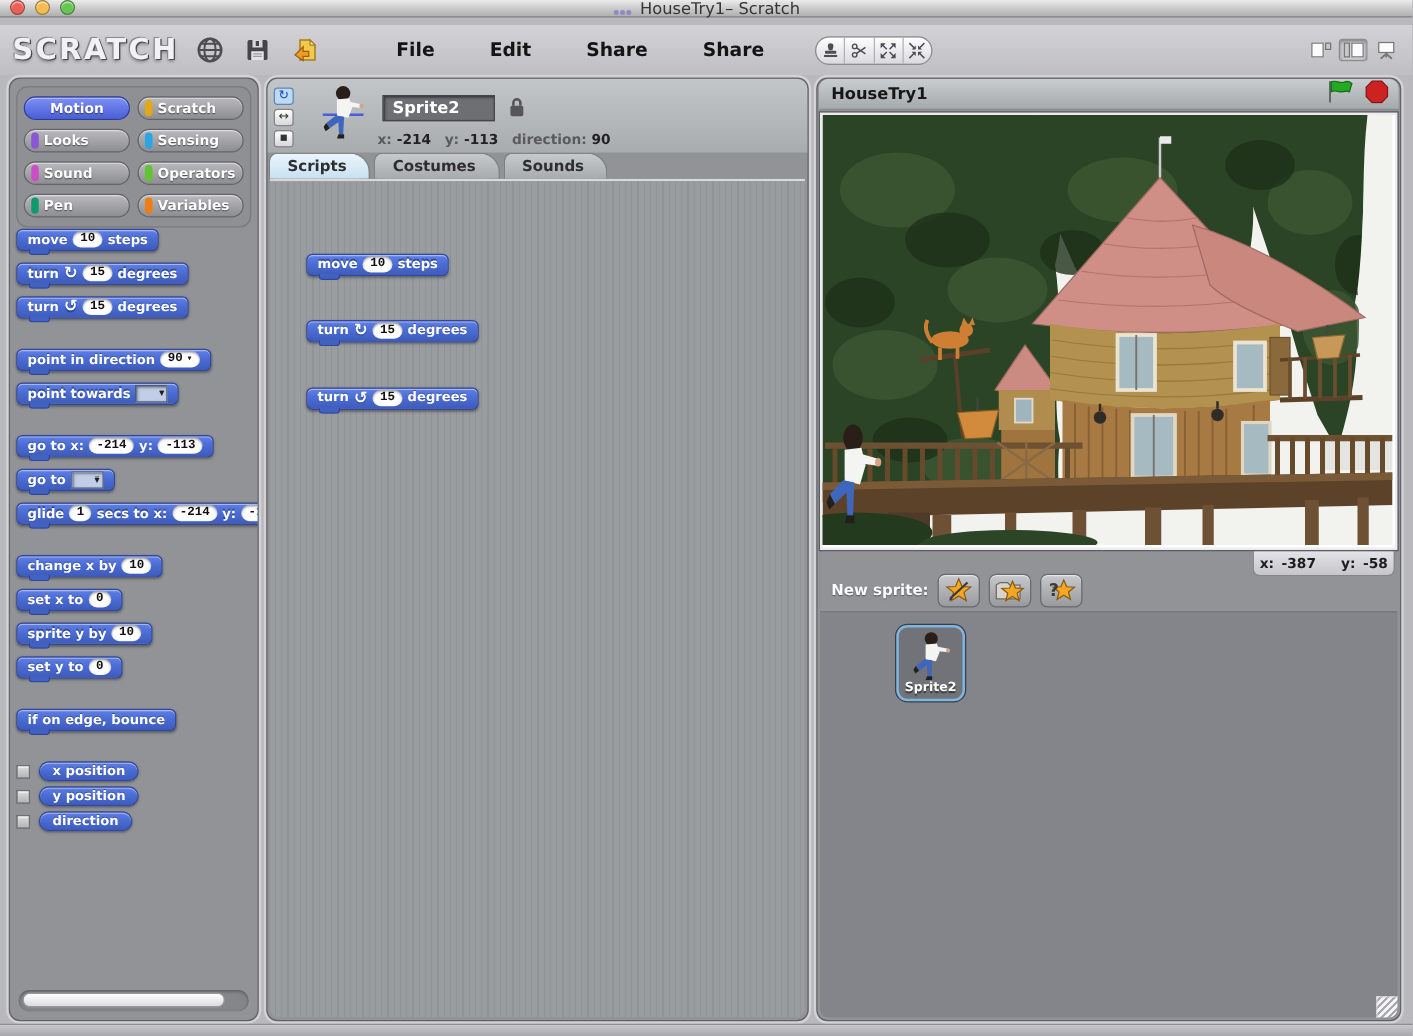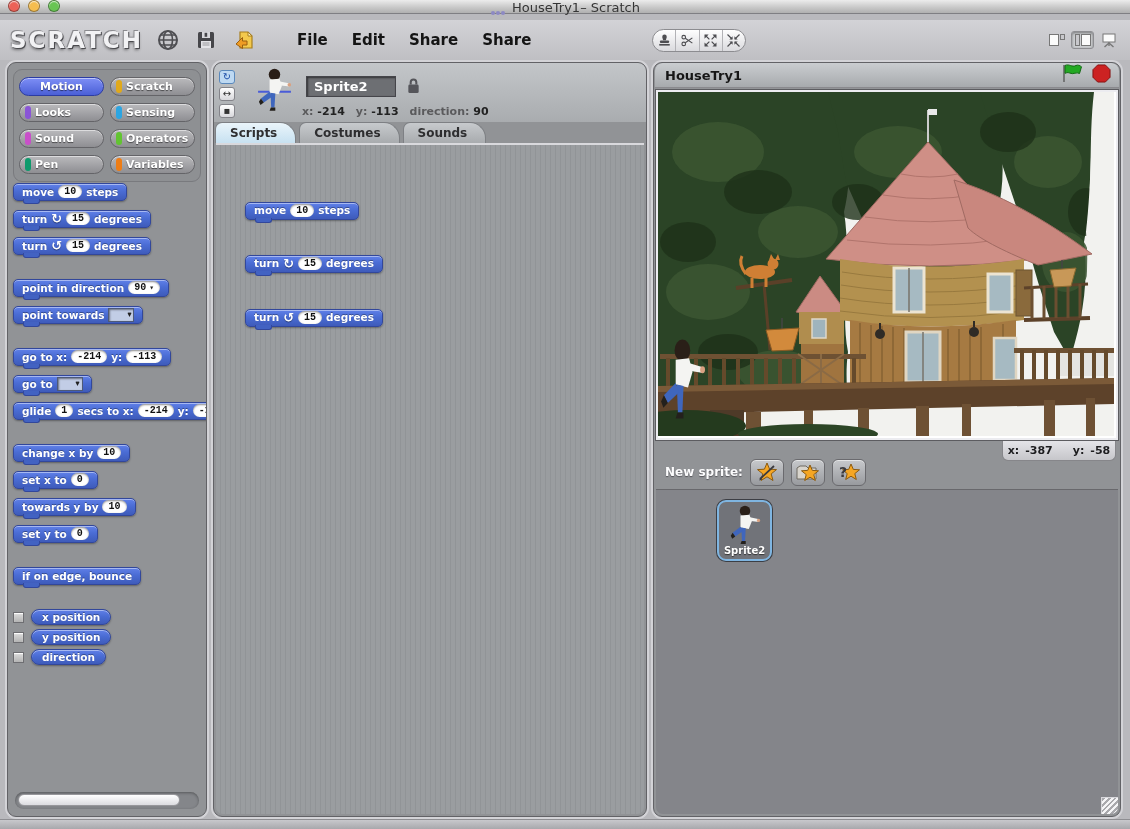--- a/index.html
+++ b/index.html
@@ -19,21 +19,21 @@
   .win-title { position:absolute; left:0; right:0; text-align:center; font-size:13px; color:#353535; }
   .proxy-dots { display:inline-block; vertical-align:middle; margin-right:6px; width:16px; height:10px; position:relative; top:-1px;}
   .proxy-dots i { display:inline-block; width:4px; height:4px; border-radius:50%; background:#8d89c4; margin:0 0.5px; }
   
   .menubar { position:absolute; top:20px; left:0; right:0; height:40px;
     background:linear-gradient(#d3d3d7,#bfbfc3); display:flex; align-items:center; }
   .logo { font-size:23px; font-weight:bold; letter-spacing:2px; color:#f2f2f4; margin-left:10px;
     text-shadow:-1px -1px 0 #8a8a8e, 1px 1px 0 #4a4a4e, 0 2px 3px rgba(0,0,0,.45); }
   .mb-iconbtn { margin-left:12px; width:26px; height:26px; display:flex; align-items:center; justify-content:center; }
   .menu-items { display:flex; margin-left:16px; }
-  .menu-items .mitem { font-size:15px; font-weight:bold; color:#141414; margin-left:24px; cursor:default; }
+  .menu-items .mitem { font-size:15px; font-weight:bold; color:#141414; margin-left:44px; cursor:default; }
   .toolpill { position:absolute; left:652px; top:29px; width:94px; height:23px;
     background:linear-gradient(#fefefe,#dadade); border:1px solid #8c8c90; border-radius:12px;
     display:flex; overflow:hidden; }
   .tool { flex:1; display:flex; align-items:center; justify-content:center; border-right:1px solid #b2b2b6; }
   .tool:last-child { border-right:none; }
   .viewbtns { position:absolute; right:10px; top:31px; display:flex; align-items:center; }
   .viewbtn { width:23px; height:18px; border-radius:3px; display:flex; align-items:center; justify-content:center; margin-left:3px; }
   .viewbtn.selected { background:#cfd1d4; box-shadow:inset 0 1px 3px rgba(0,0,0,.45); border:1px solid #8e8e92; }
   .vb-shape { display:flex; gap:1px; }
   .vb-shape i { display:block; border:1px solid #777; background:#fbfbfb; }
@@ -458,21 +458,21 @@
         </span>
       </div>
       <div class="blk-row">
         <span class="sblock stack">
           <span class="bl-t">set x to</span>
           <span class="bl-num">0</span>
         </span>
       </div>
       <div class="blk-row">
         <span class="sblock stack">
-          <span class="bl-t">towards y by</span>
+          <span class="bl-t">sprite y by</span>
           <span class="bl-num">10</span>
         </span>
       </div>
       <div class="blk-row">
         <span class="sblock stack">
           <span class="bl-t">set y to</span>
           <span class="bl-num">0</span>
         </span>
       </div>
       <div class="blk-gap"></div>

